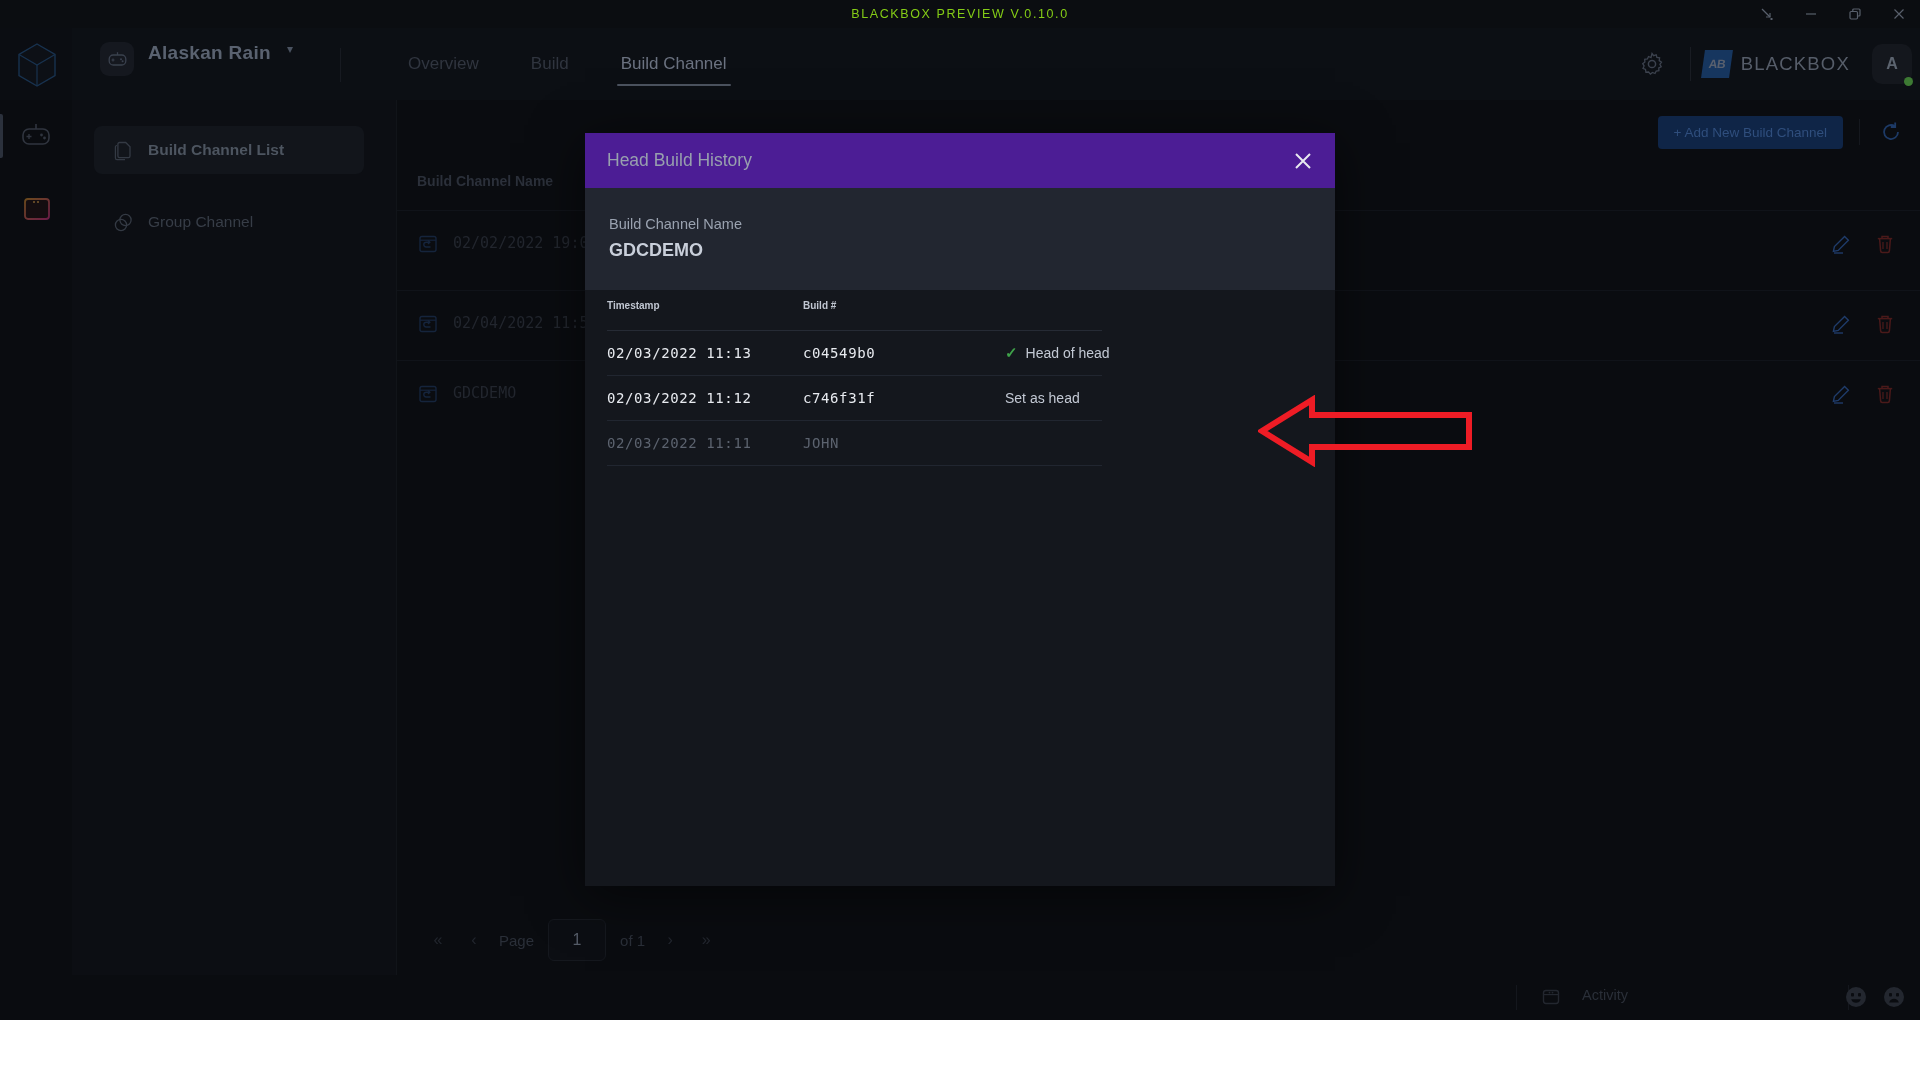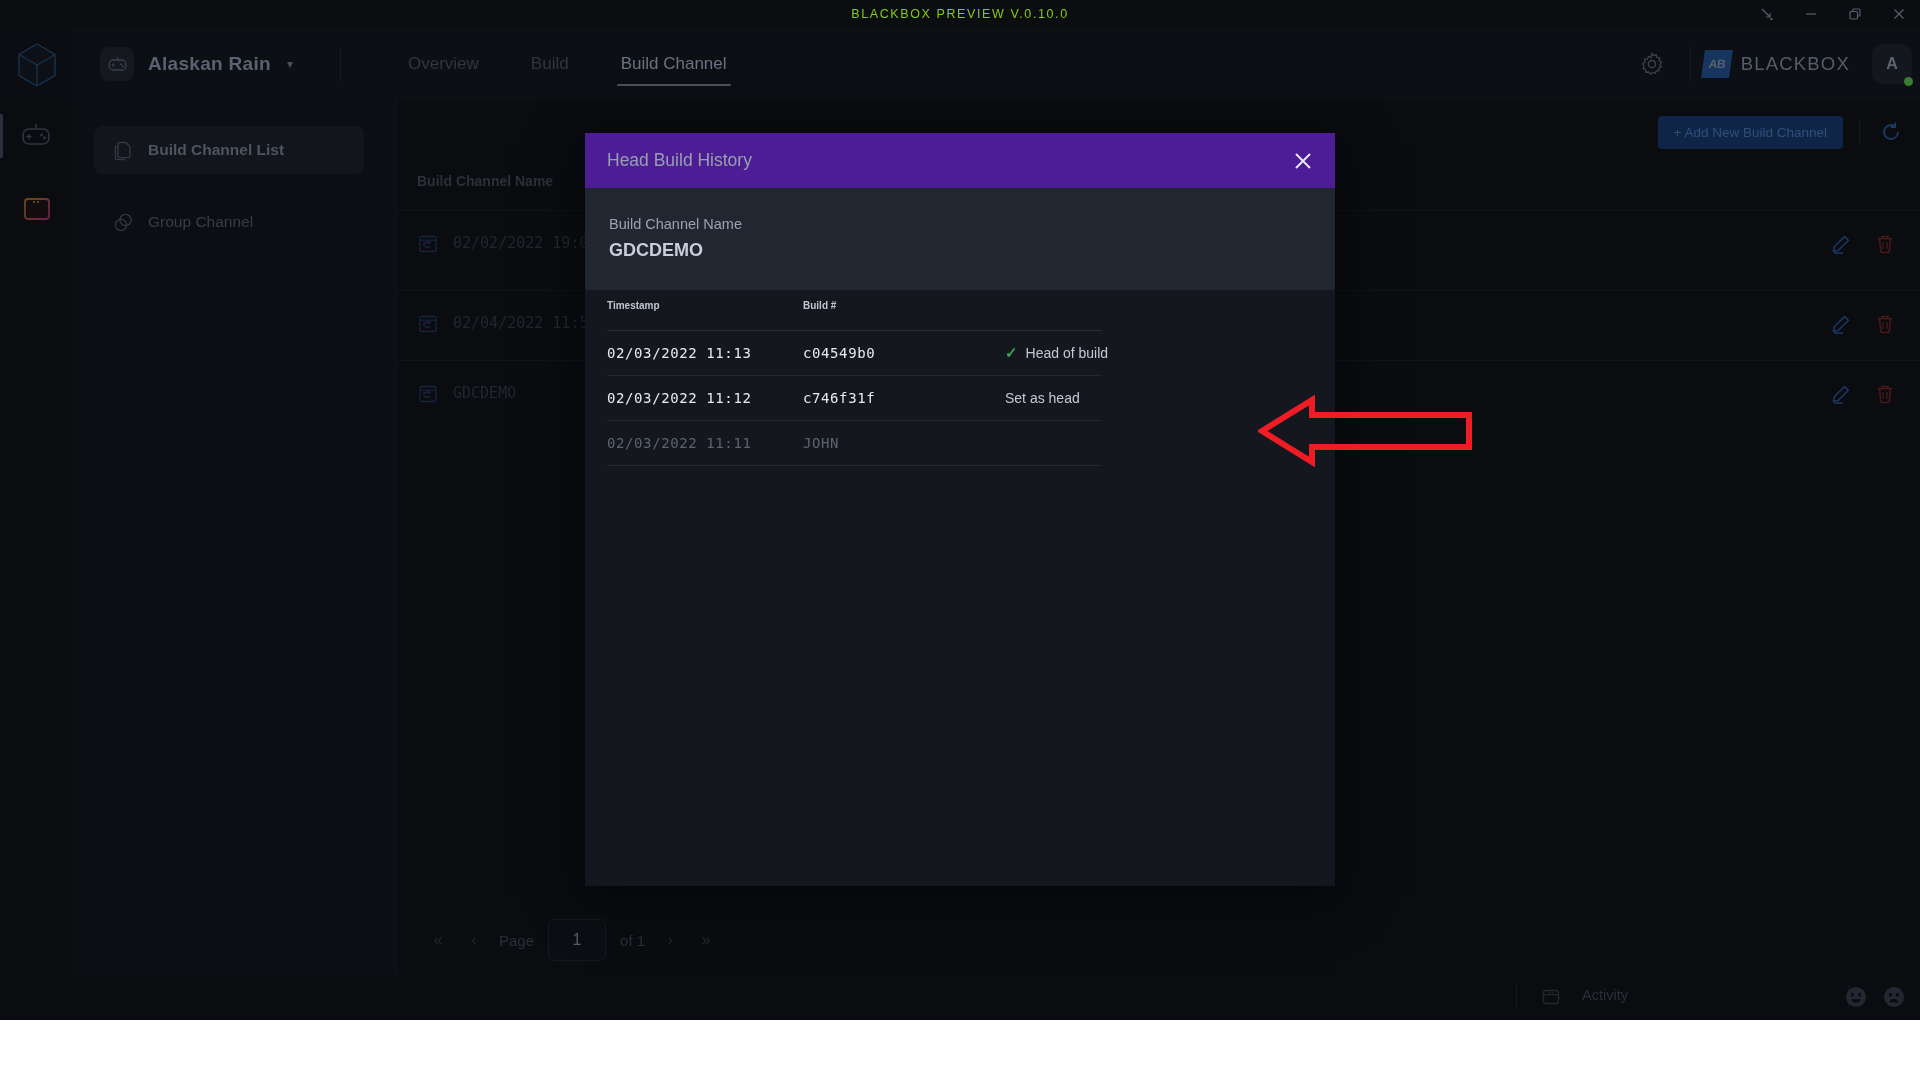--- a/index.html
+++ b/index.html
@@ -42,21 +42,21 @@
   .logo-cube {
     position: absolute; left: 14px; top: 14px; width: 46px; height: 46px;
     display: flex; align-items: center; justify-content: center;
   }
   .navgroup {
     position: absolute; left: 72px; top: 0; width: 1848px; height: 72px;
     background: #0c0f14;
   }
   .proj {
     position: absolute; left: 28px; top: 14px; height: 44px;
-    display: flex; align-items: center; gap: 14px;
+    display: flex; align-items: flex-start; gap: 14px;
   }
   .proj-tile {
     width: 34px; height: 34px; border-radius: 9px; background: #15181f;
     display: flex; align-items: center; justify-content: center; color: #3a414e;
   }
   .proj-name { font-size: 19px; font-weight: bold; color: #5a6270; letter-spacing: .3px; }
   .proj-caret { color: #4a5260; font-size: 12px; margin-left: 2px; }
   .proj-div { position: absolute; left: 268px; top: 20px; width: 1px; height: 34px; background: #171a21; }
 
   .tabs { position: absolute; left: 310px; top: 0; height: 72px; display: flex; align-items: center; gap: 0; }
@@ -558,21 +558,21 @@
       <div class="m-th m-th-ts">Timestamp</div>
       <div class="m-th m-th-build">Build #</div>
     </div>
     <div class="m-thead-rule"></div>
 
     <div class="m-row" style="top:198px">
       <div class="m-ts">02/03/2022 11:13</div>
       <div class="m-build">c04549b0</div>
       <div class="m-action">
         <span class="m-check">✓</span>
-        <span>Head of build</span>
+        <span>Head of head</span>
       </div>
     </div>
     <div class="m-sep" style="top:242px"></div>
 
     <div class="m-row" style="top:243px">
       <div class="m-ts">02/03/2022 11:12</div>
       <div class="m-build">c746f31f</div>
       <div class="m-action">
         <span>Set as head</span>
       </div>

